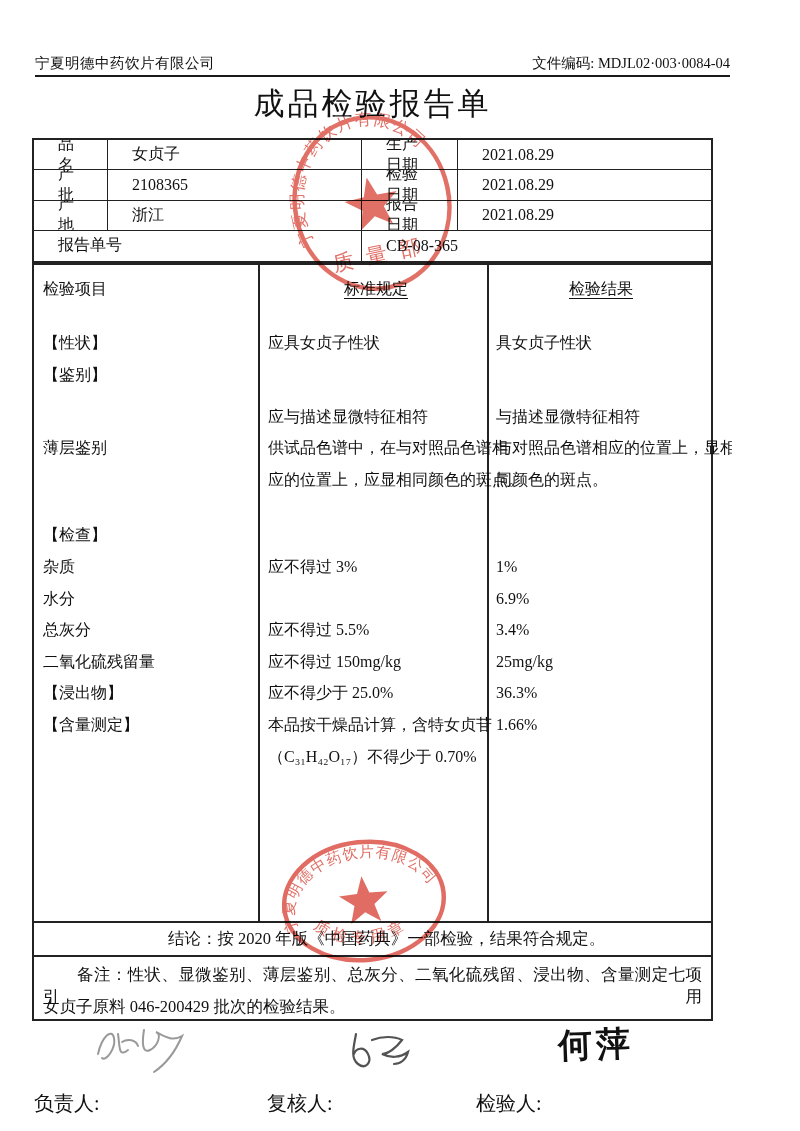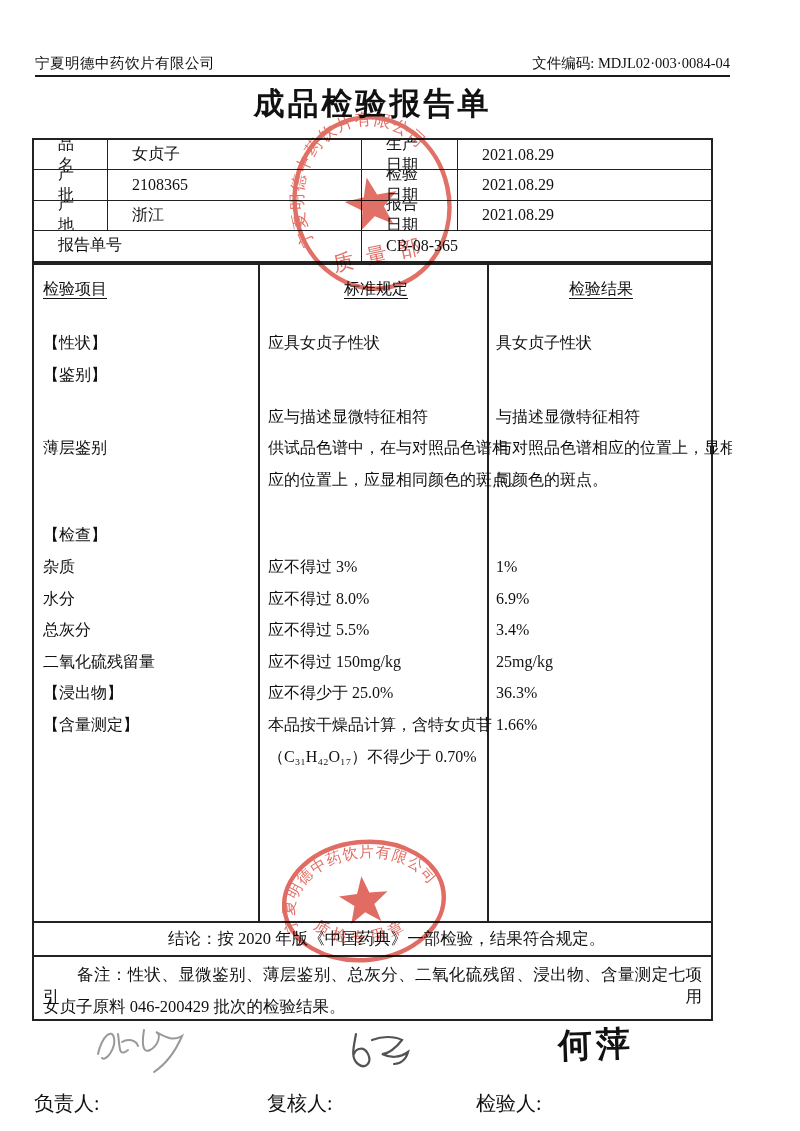--- a/index.html
+++ b/index.html
@@ -3,39 +3,39 @@
 <meta charset="utf-8">
 <style>
   html,body{margin:0;padding:0;background:#fff;}
   .page{position:relative;width:732px;height:1131px;background:#ffffff;overflow:hidden;
         font-family:"Liberation Serif","DejaVu Serif",serif;color:#111;}
   .abs{position:absolute;}
   
   .hdr-company{left:35px;top:54px;font-size:14.5px;letter-spacing:.5px;}
   .hdr-code{left:0;top:54px;width:730px;text-align:right;font-size:14.5px;}
   .hdr-rule{left:35px;top:75px;width:695px;height:2px;background:#1a1a1a;}
-  .title{left:32px;top:83px;width:681px;text-align:center;font-size:31px;font-weight:bold;letter-spacing:3px;}
+  .title{left:32px;top:83px;width:681px;text-align:center;font-size:31px;font-weight:normal;letter-spacing:3px;}
   
   .info-table{left:32px;top:138px;width:681px;height:125px;border:2px solid #222;box-sizing:border-box;
               display:grid;grid-template-columns:74px 254px 96px 1fr;grid-template-rows:repeat(4,1fr);font-size:16px;}
   .cell{border-right:1.5px solid #222;border-bottom:1.5px solid #222;display:flex;align-items:center;
         padding:0 24px;box-sizing:border-box;overflow:hidden;}
   .cell.no-r{border-right:none;}
   .cell.no-b{border-bottom:none;}
   .cell.span2a{grid-column:1/3;}
   .cell.span2b{grid-column:3/5;}
   .jlab{width:100%;text-align:justify;text-align-last:justify;}
   
   .main-table{left:32px;top:263px;width:681px;height:660px;border:2px solid #222;box-sizing:border-box;font-size:16px;}
   .vline{position:absolute;top:0;bottom:0;width:1.5px;background:#222;}
   .mt-line{position:absolute;left:0;width:100%;height:24px;line-height:24px;white-space:nowrap;}
   .c1{position:absolute;left:9px;width:210px;}
   .c2{position:absolute;left:234px;width:216px;}
   .c3{position:absolute;left:462px;width:210px;}
-  .mt-head .c1{text-decoration:underline;text-underline-offset:4px;}
+  .mt-head .c1{text-underline-offset:4px;}
   .mt-head .c2,.mt-head .c3{text-align:center;text-decoration:underline;text-underline-offset:4px;}
   
   .conclusion-row{left:32px;top:923px;width:681px;height:34px;border:2px solid #222;border-top:none;box-sizing:border-box;
                   display:flex;align-items:center;justify-content:center;font-size:16.5px;padding-left:28px;}
   .remarks-row{left:32px;top:957px;width:681px;height:64px;border:2px solid #222;border-top:none;box-sizing:border-box;font-size:16.5px;}
   .remark-l1{position:absolute;left:9px;right:9px;top:7px;text-indent:34px;text-align:justify;text-align-last:justify;}
   .remark-l2{position:absolute;left:9px;top:39px;}
   
   .sig-label{top:1090px;font-size:20px;}
   .sig-name{top:1022px;font-size:34px;font-weight:bold;transform:rotate(-2deg);letter-spacing:4px;}
@@ -140,21 +140,20 @@
       <span class="c2"></span>
       <span class="c3"></span>
     </div>
     <div class="mt-line" style="top:290px;">
       <span class="c1">杂质</span>
       <span class="c2">应不得过 3%</span>
       <span class="c3">1%</span>
     </div>
     <div class="mt-line" style="top:322px;">
       <span class="c1">水分</span>
-      <span class="c2">应不得过 8.0%</span>
       <span class="c3">6.9%</span>
     </div>
     <div class="mt-line" style="top:353px;">
       <span class="c1">总灰分</span>
       <span class="c2">应不得过 5.5%</span>
       <span class="c3">3.4%</span>
     </div>
     <div class="mt-line" style="top:385px;">
       <span class="c1">二氧化硫残留量</span>
       <span class="c2">应不得过 150mg/kg</span>

